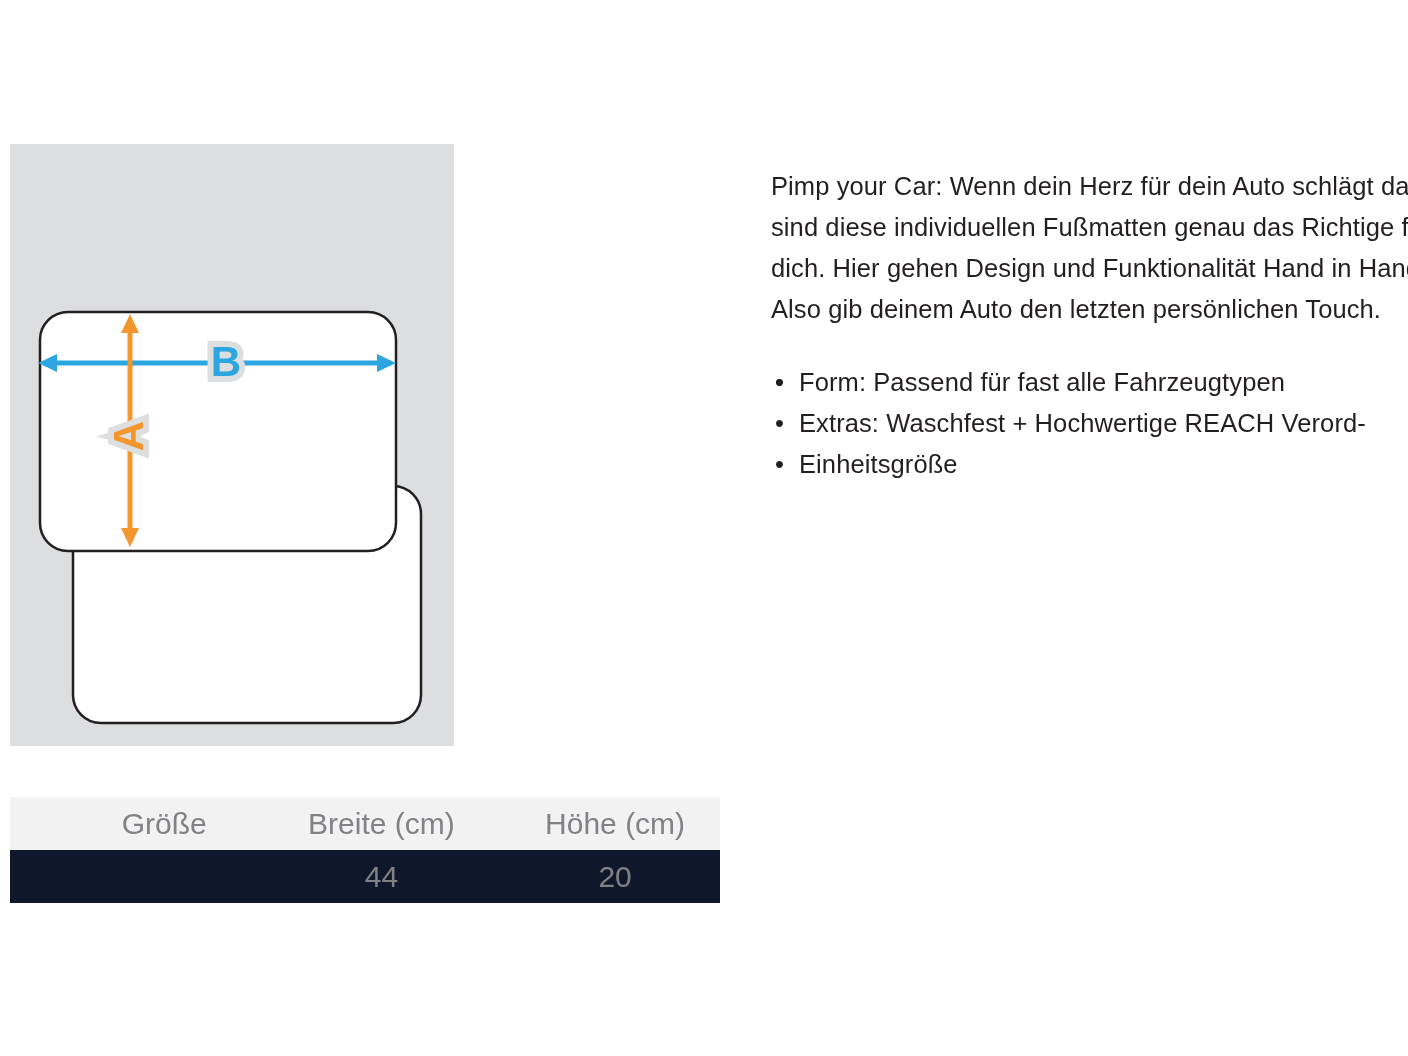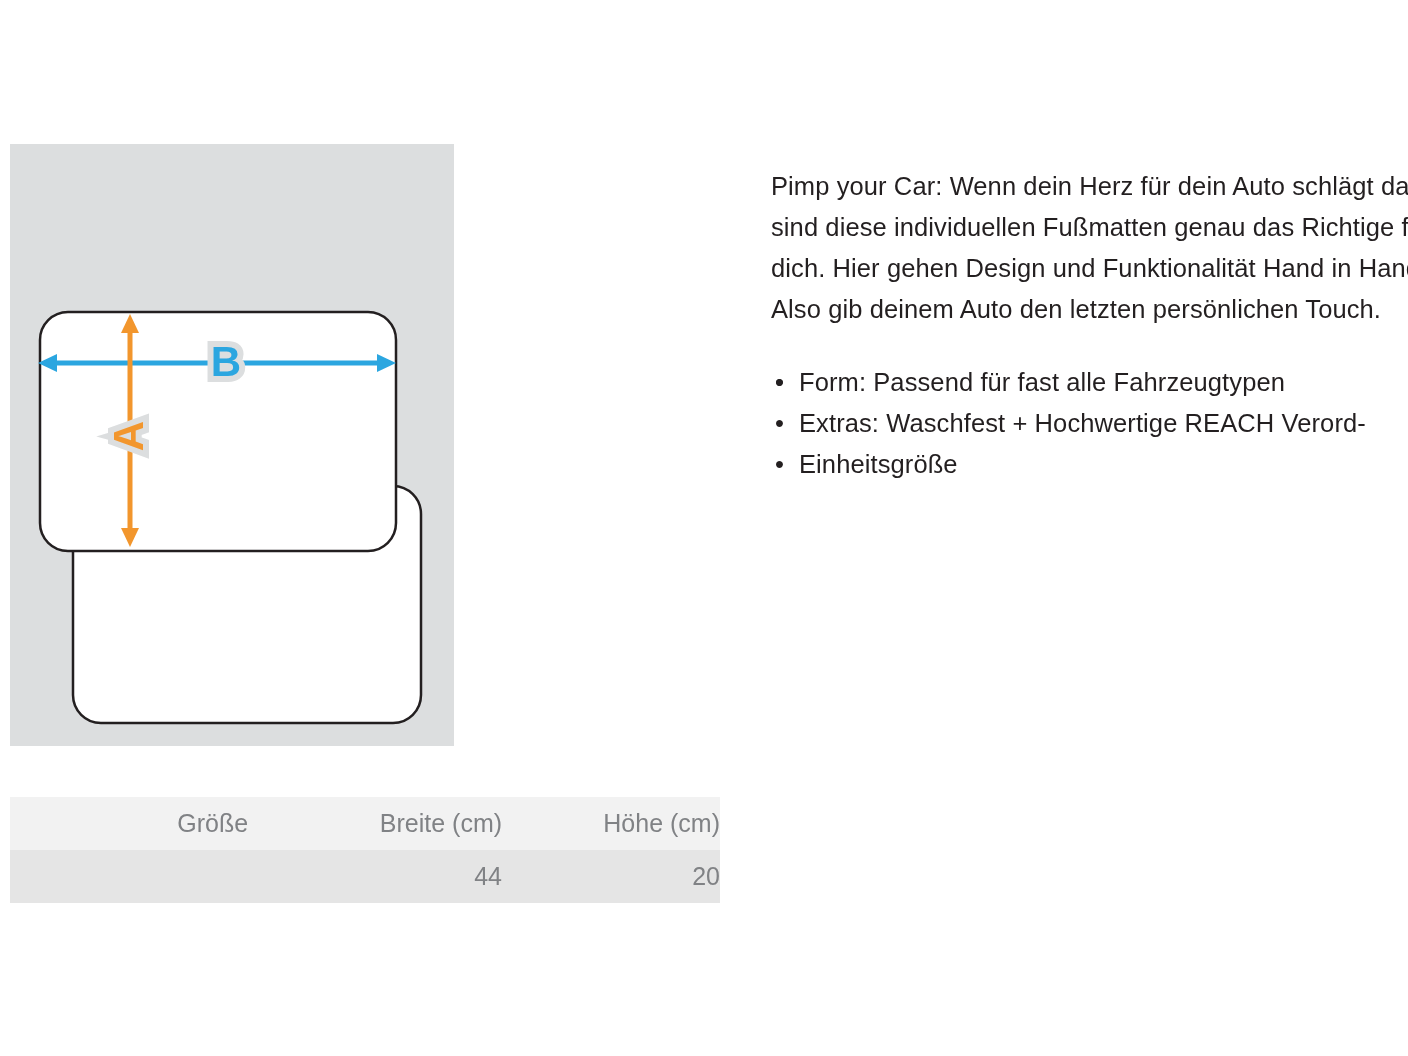--- a/index.html
+++ b/index.html
@@ -83,32 +83,32 @@
   .size-table {
     position: absolute;
     left: 10px;
     top: 797px;
     width: 710px;
     border-collapse: collapse;
   }
   .size-table th,
   .size-table td {
     font-weight: normal;
-    font-size: 25px;
+    font-size: 30px;
     color: #808285;
     padding: 0;
     height: 53px;
     vertical-align: middle;
-    text-align: right;
+    text-align: center;
   }
   .size-table thead tr {
     background: #f2f2f2;
   }
   .size-table tbody tr {
-    background: #e5e5e5;
+    background: #0f172a;
   }
   .col-size   { width: 212px; padding-left: 34px !important; }
   .col-width  { width: 268px; padding-left: 215px !important; }
   .col-height { width: 230px; padding-left: 480px !important; }
 
   .size-table thead th.col-width,
   .size-table tbody td.col-width { padding-left: 0 !important; }
   .size-table thead th.col-height,
   .size-table tbody td.col-height { padding-left: 0 !important; }
 

